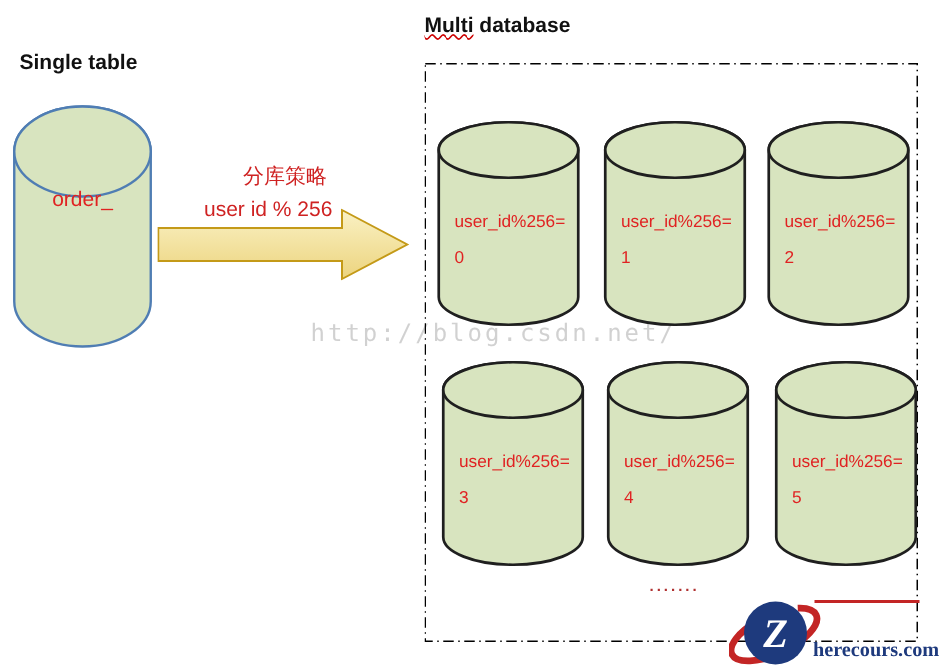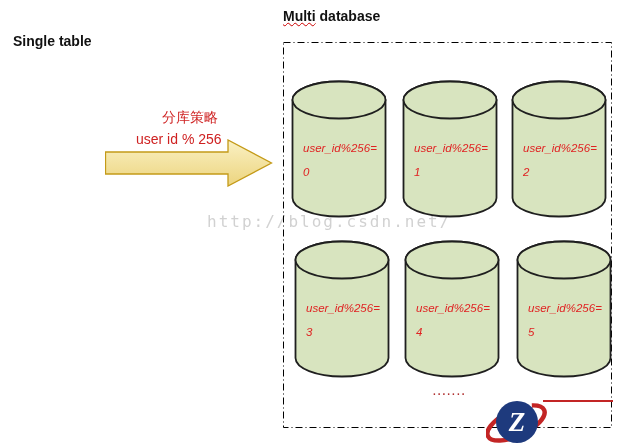--- a/index.html
+++ b/index.html
@@ -30,21 +30,21 @@
   
   .multi-box{position:absolute;left:283px;top:42px;z-index:1;}
   .multi-title{
     position:absolute;left:283px;top:8px;width:328px;z-index:3;
     text-align:left;font-size:14px;font-weight:bold;color:#111;
   }
   .multi-title .wavy{
     text-decoration:underline;text-decoration-style:wavy;
     text-decoration-color:#cc0000;text-decoration-thickness:1px;
   }
-  .shard{position:absolute;width:96px;height:138px;z-index:2;font-style:italic;}
+  .shard{position:absolute;width:96px;height:138px;z-index:2;}
   .s0{left:291px;top:80px}.s1{left:402px;top:80px}.s2{left:511px;top:80px}
   .s3{left:294px;top:240px}.s4{left:404px;top:240px}.s5{left:516px;top:240px}
   .shard-label{
     position:absolute;left:12px;top:62px;font-size:11.5px;color:#e02222;
   }
   .shard-value{
     position:absolute;left:12px;top:86px;font-size:11.5px;color:#e02222;
   }
   .ellipsis{
     position:absolute;left:433px;top:386px;z-index:3;
@@ -80,20 +80,27 @@
       <linearGradient id="arrow-grad" x1="0" y1="0" x2="0" y2="1">
         <stop offset="0" stop-color="#faf1c4"></stop>
         <stop offset="1" stop-color="#ecd47e"></stop>
       </linearGradient>
     </defs>
   </svg>
 
   <div class="watermark">http://blog.csdn.net/</div>
 
   <div class="single-title">Single table</div>
+  <div class="cyl single-cyl">
+    <svg width="94" height="162" viewBox="0 0 94 162">
+      <path d="M1.5,31 V131 A45.5,30 0 0 0 92.5,131 V31 A45.5,30 0 0 0 1.5,31 Z" fill="#d8e4bf" stroke="#4f7db3" stroke-width="1.6"></path>
+      <ellipse cx="47" cy="31" rx="45.5" ry="30" fill="#d8e4bf" stroke="#4f7db3" stroke-width="1.6"></ellipse>
+    </svg>
+    <div class="cyl-label">order_</div>
+  </div>
 
   <div class="arrow-text1">分库策略</div>
   <div class="arrow-text2">user  id % 256</div>
   <svg class="arrow" width="168" height="48" viewBox="0 0 168 48">
     <polygon points="0.5,13 123,13 123,1 166.5,24 123,47 123,35 0.5,35" fill="url(#arrow-grad)" stroke="#c49a18" stroke-width="1.3"></polygon>
   </svg>
 
   <svg class="multi-box" width="330" height="387" viewBox="0 0 330 387">
     <rect x="0.5" y="0.5" width="328" height="385" fill="none" stroke="#000" stroke-width="1" stroke-dasharray="7 3 1 3"></rect>
   </svg>
@@ -148,15 +155,16 @@
 
   <div class="logo">
     <svg class="logo-mark" width="66" height="52" viewBox="0 0 66 52">
       <g transform="rotate(-25 30 28)">
         <ellipse cx="30" cy="28" rx="31" ry="13" fill="none" stroke="#c32525" stroke-width="4.5" stroke-dasharray="115 29" stroke-dashoffset="14"></ellipse>
       </g>
       <circle cx="31" cy="27" r="21" fill="#1e3a7d"></circle>
       <text x="31" y="36" text-anchor="middle" font-family="Liberation Serif, serif" font-size="27" font-weight="bold" font-style="italic" fill="#ffffff">Z</text>
     </svg>
     <div class="logo-line"></div>
+    <div class="logo-domain">herecours.com</div>
   </div>
 
 </div>
 
 </body></html>

